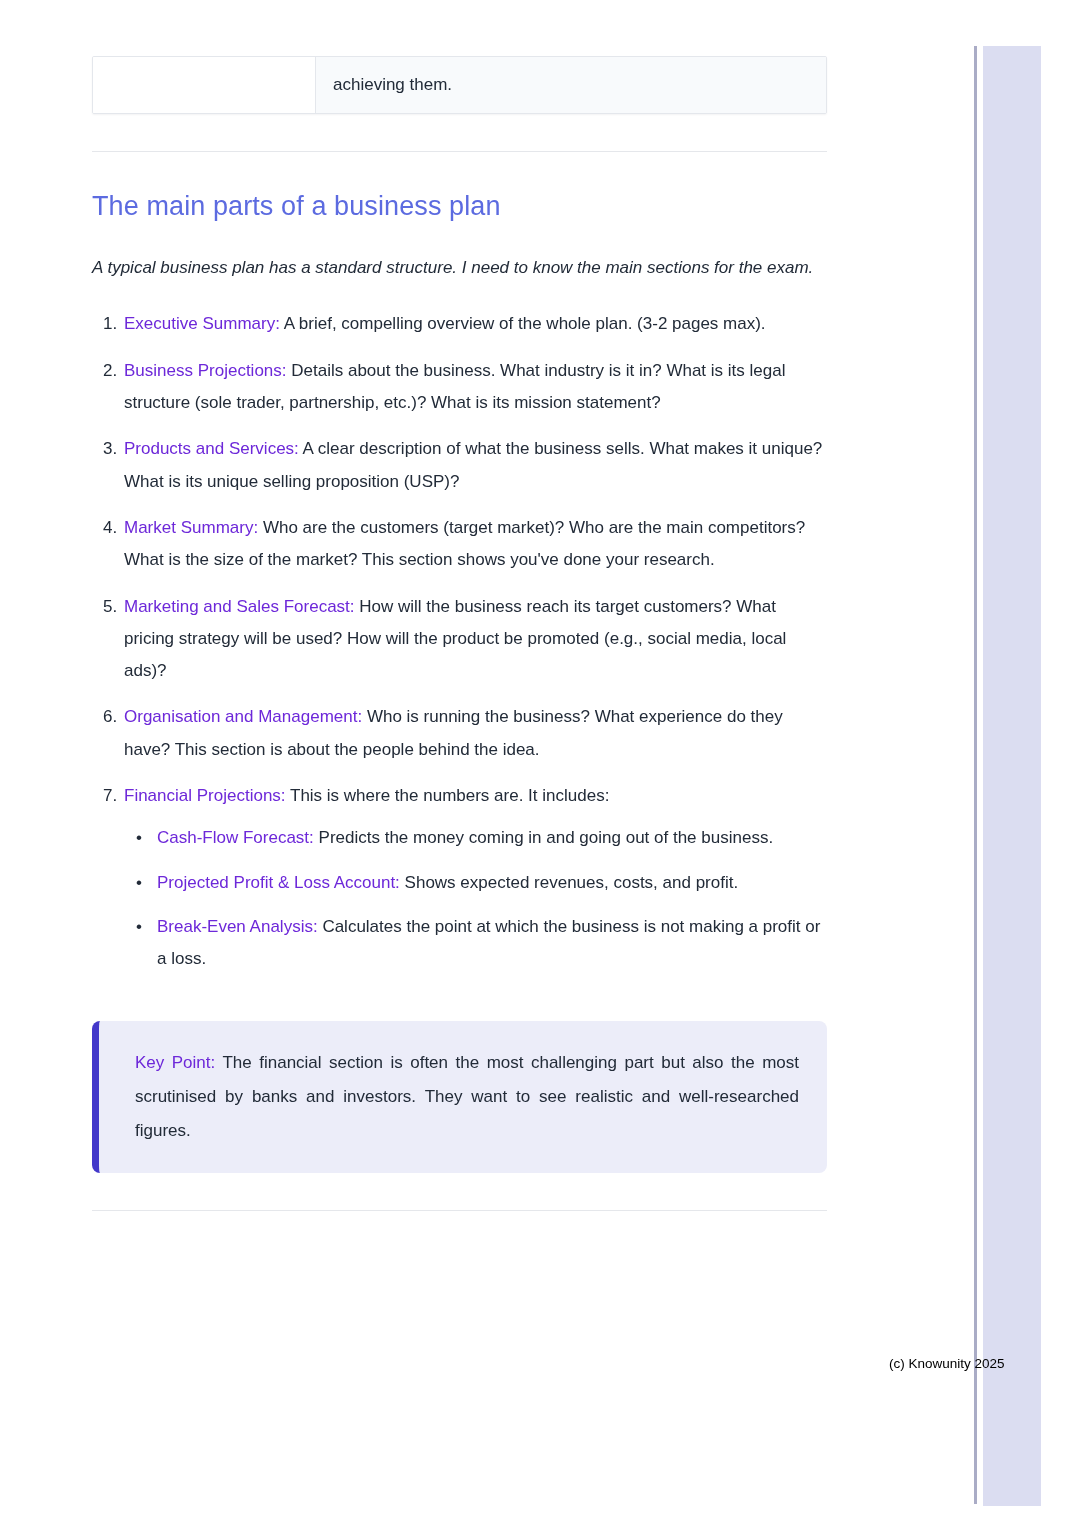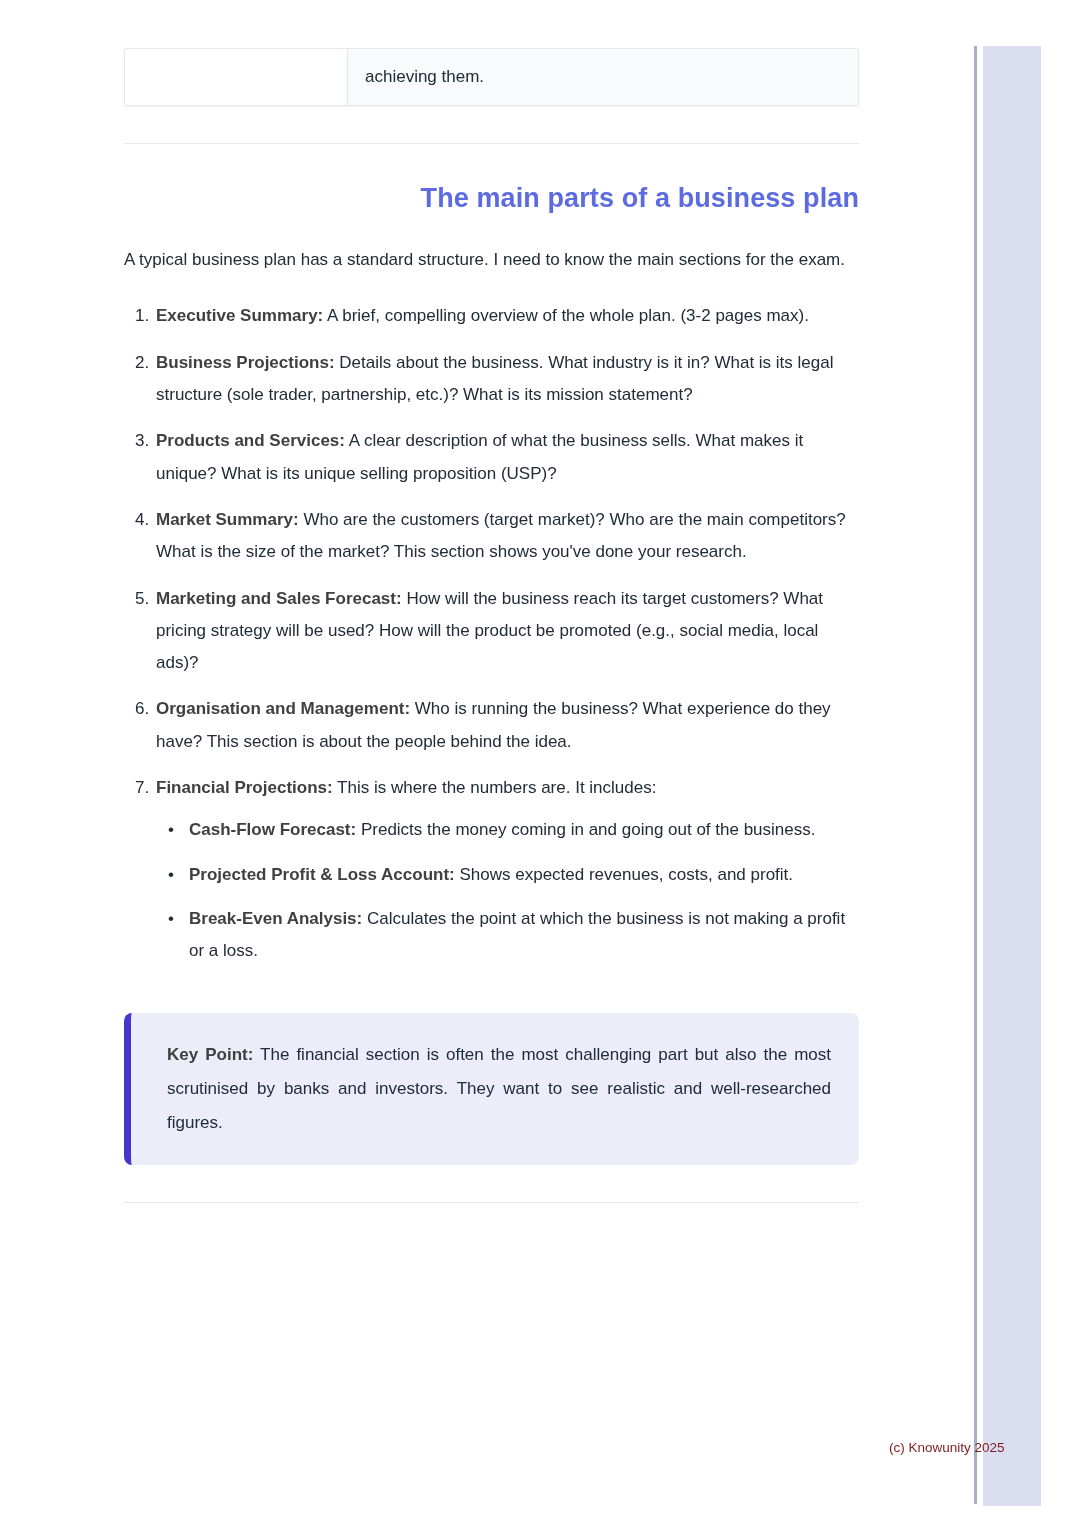--- a/index.html
+++ b/index.html
@@ -4,66 +4,66 @@
 <style>
   * { margin:0; padding:0; box-sizing:border-box; }
   html, body {
     width:1080px; height:1528px;
     background:#ffffff;
     font-family:"Liberation Sans", sans-serif;
     color:#222b38;
     overflow:hidden;
   }
   .page { position:relative; width:1080px; height:1528px; background:#ffffff; }
-  .content { position:absolute; left:92px; top:0; width:735px;margin-left:32px; }
+  .content { position:absolute; left:92px; top:8px; width:735px; }
 
   
   .table-fragment {
     margin-top:48px;
     display:flex;
     border:1px solid #e4e7ec;
     border-radius:2px;
     box-shadow:0 1px 2px rgba(16,24,40,0.05);
     overflow:hidden;
   }
   .cell { padding:15px 17px; font-size:17px; line-height:1.5; color:#222b38; }
   .cell.left { width:223px; border-right:1px solid #e4e7ec; background:#ffffff; }
   .cell.right { flex:1; background:#f8fafc; }
 
   hr.divider { border:none; border-top:1px solid #e5e7eb; height:0; margin-top:37px; }
 
   h2.heading {
     margin-top:36px;
     font-size:27px;
-    font-weight:700;
+    font-weight:400;
     line-height:1.4;
     color:#5c6be0;
     letter-spacing:0.1px;
-    text-align:right;
   }
 
   p.intro {
     margin-top:26px;
     font-size:17px;
     line-height:1.95;
     text-align:justify;
     color:#222b38;
+    font-style:italic;
   }
 
   ol.num-list { list-style:none; margin-top:24px; }
   ol.num-list > li { display:flex; margin-bottom:14px; }
   .num {
     flex:0 0 21px;
     margin-left:11px;
     font-size:17px;
     line-height:1.9;
     color:#222b38;
   }
   .li-body { flex:1; font-size:17px; line-height:1.9; color:#222b38; }
-  .li-body strong, .callout strong { font-weight:700; color:#404040; }
+  .li-body strong, .callout strong { font-weight:400; color:#6d28d9; }
 
   ul.sub-list { list-style:none; margin-top:10px; }
   ul.sub-list > li { display:flex; margin-bottom:12px; }
   ul.sub-list > li:last-child { margin-bottom:0; }
   .bullet {
     flex:0 0 21px;
     margin-left:12px;
     font-size:17px;
     line-height:1.9;
     color:#222b38;
@@ -76,23 +76,23 @@
     border-radius:8px;
     padding:25px 28px 25px 36px;
     font-size:17px;
     line-height:2.0;
     text-align:justify;
     color:#222b38;
   }
 
   .footer {
     position:absolute;
-    left:889px; top:1440px;
+    left:889px; top:1356px;
     font-size:13.5px;
-    color:#7f1d1d;
+    color:#000000;
     z-index:3;
     white-space:nowrap;
     text-align:right;
   }
 
   .side-line {
     position:absolute;
     left:974px; top:46px;
     width:3px; height:1458px;
     background:#aaacc6;

